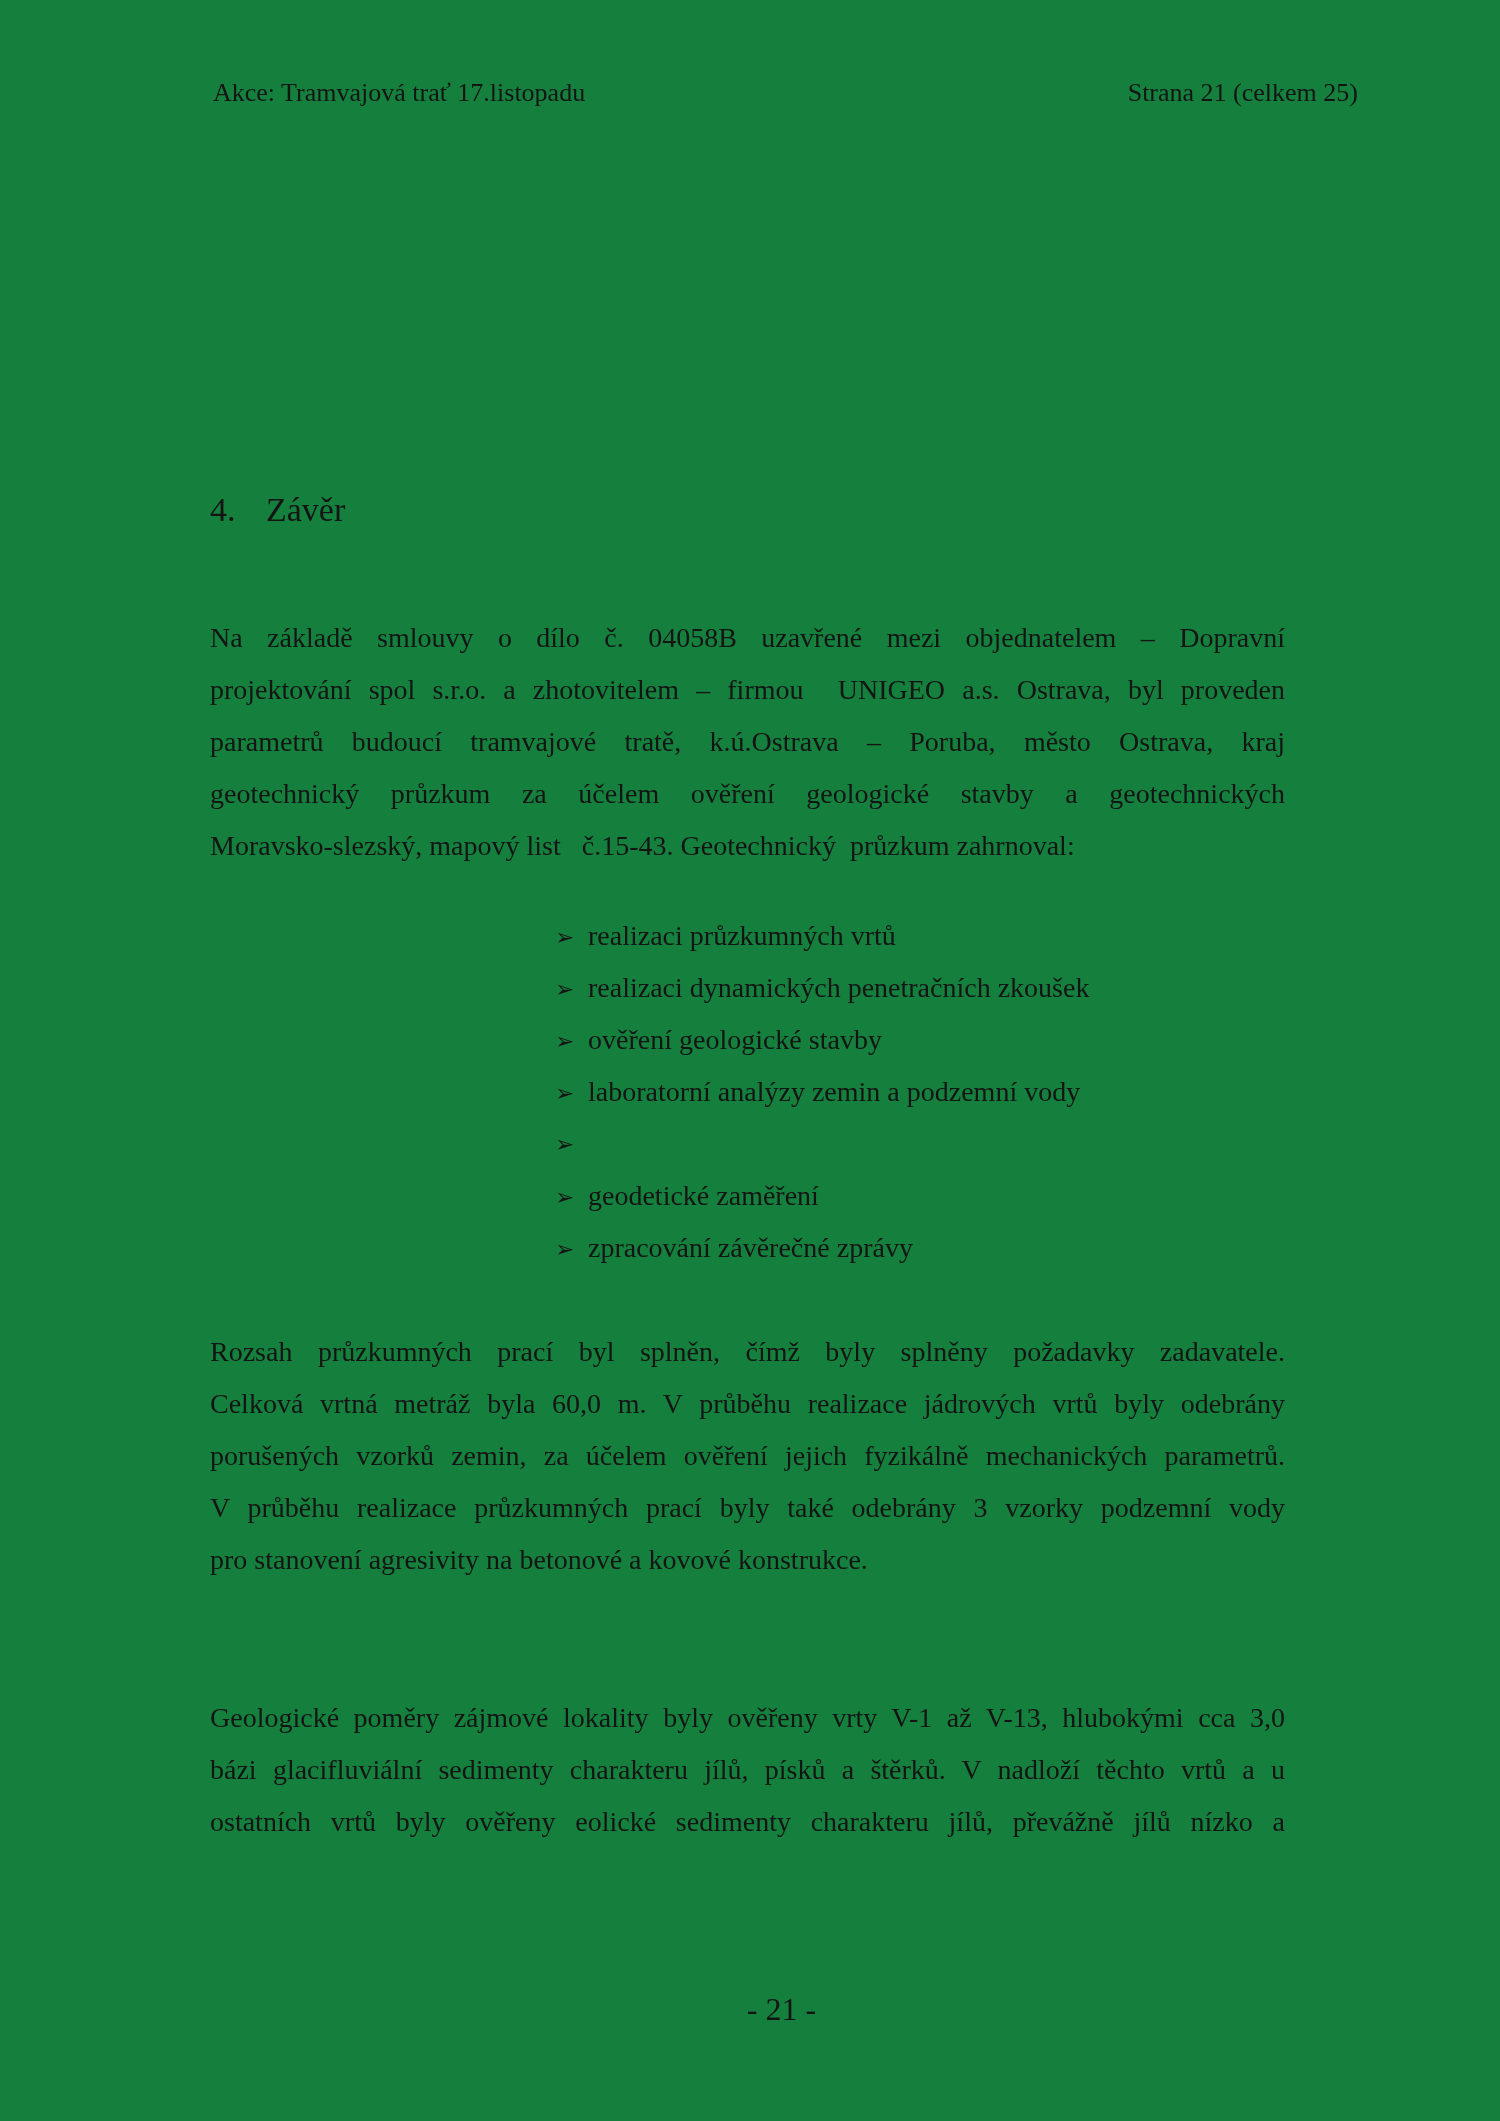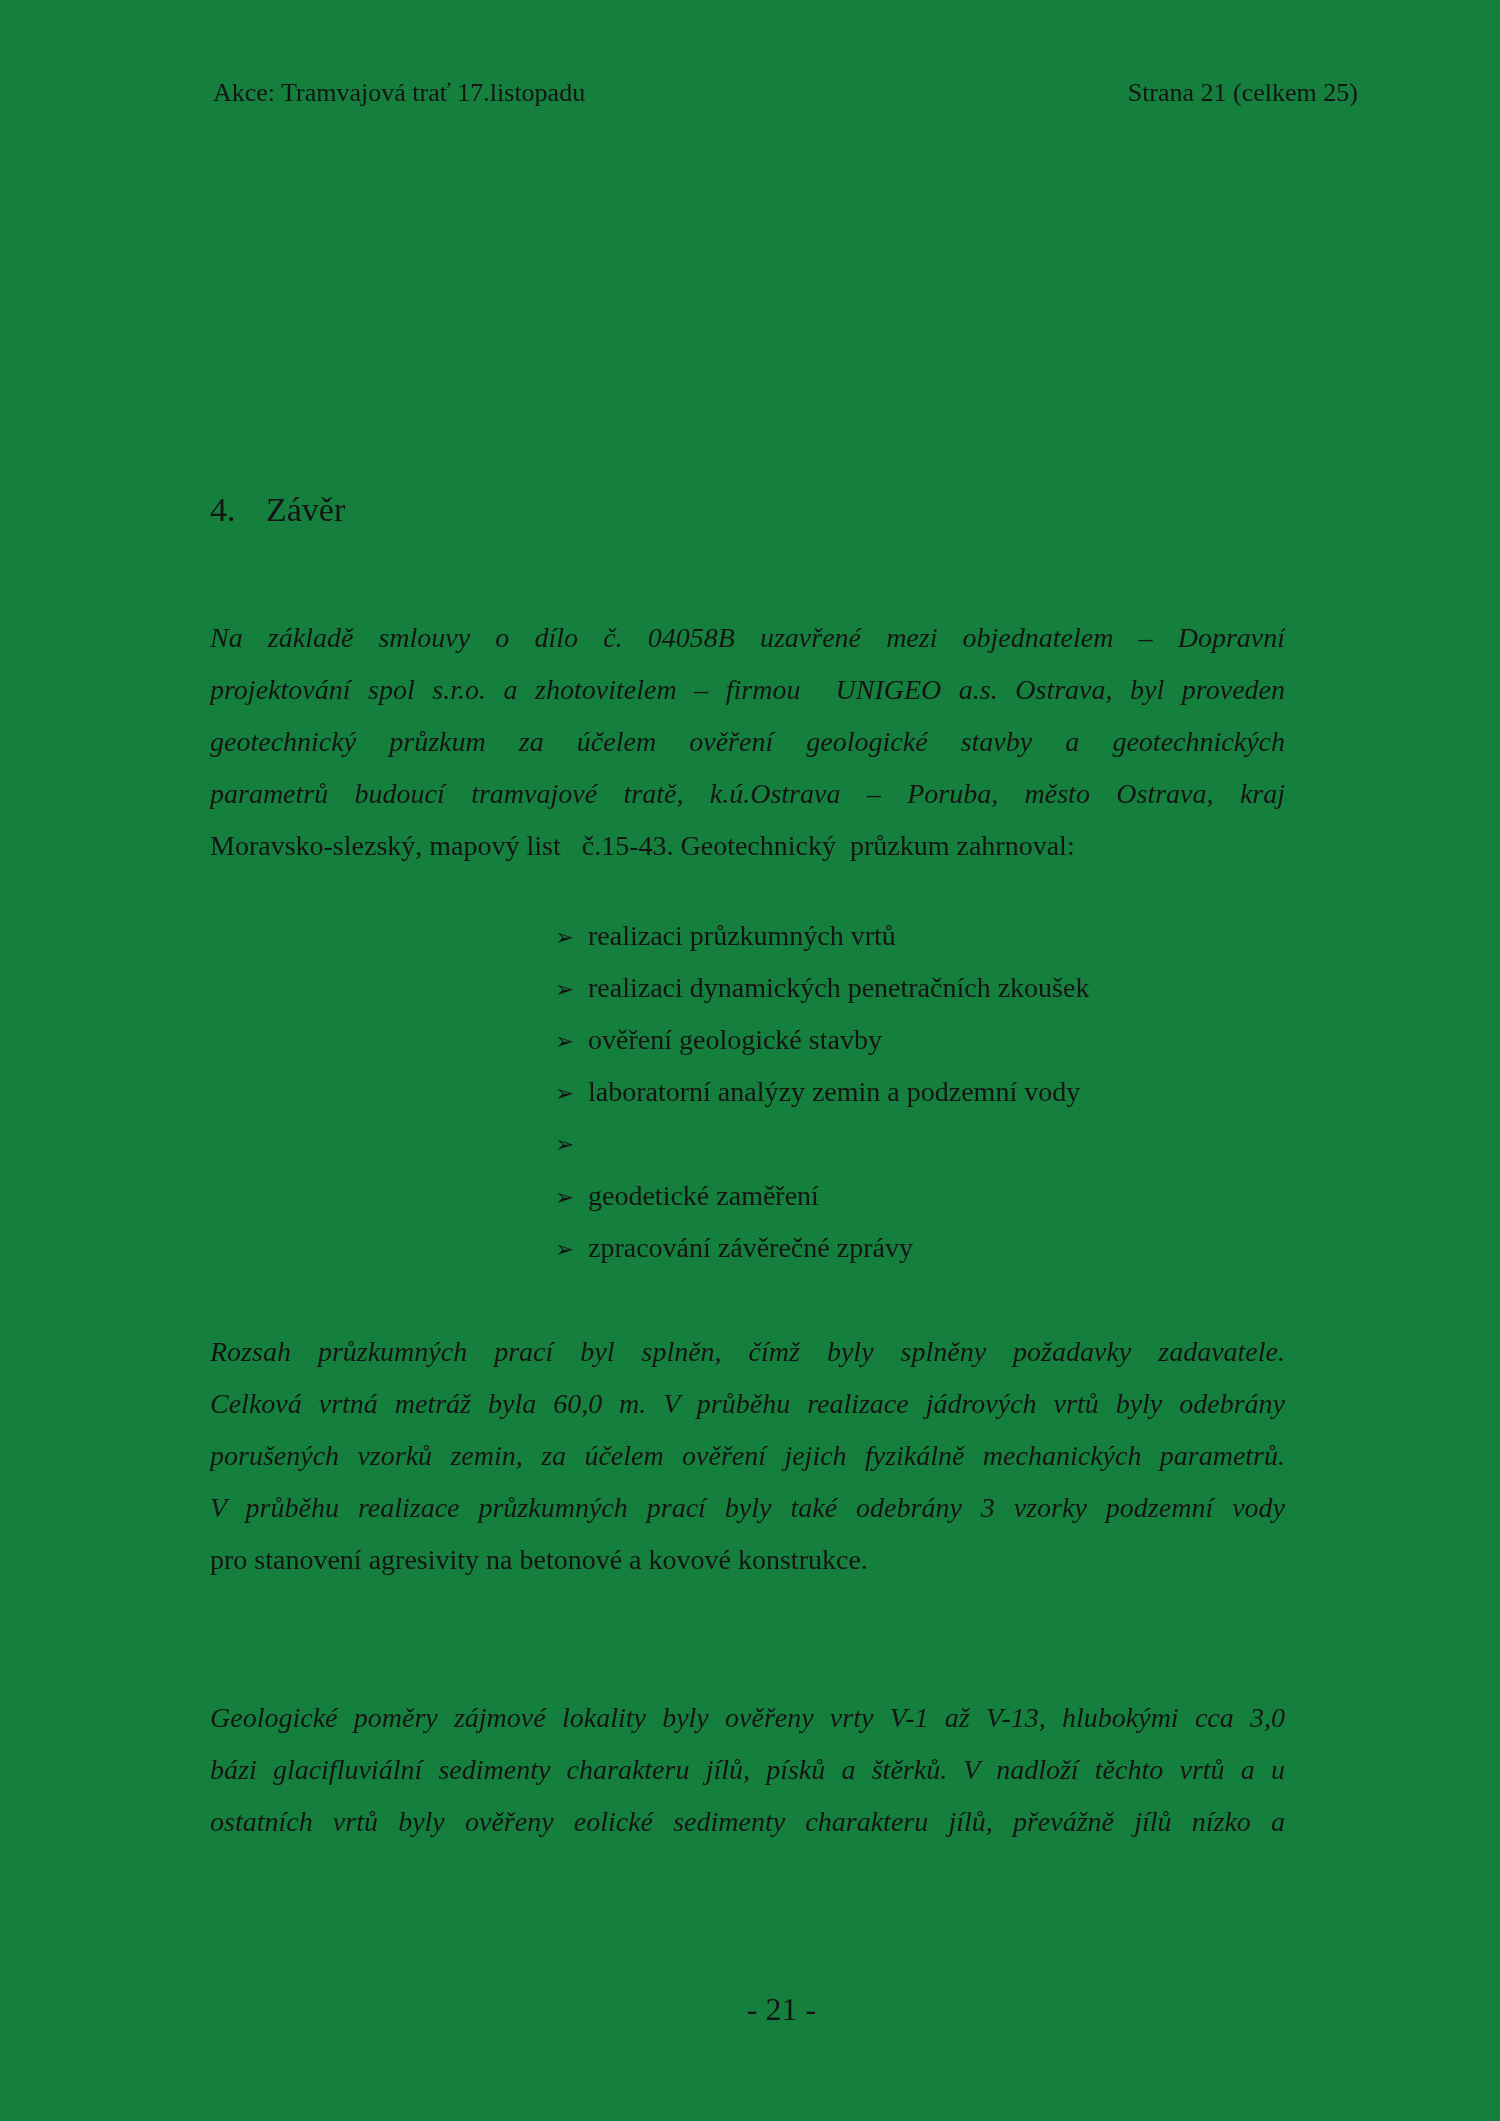--- a/index.html
+++ b/index.html
@@ -39,21 +39,20 @@
   }
   .para .line {
     height:52px;
     line-height:52px;
     white-space:normal;
     overflow:hidden;
   }
   .para .line.j {
     text-align:justify;
     text-align-last:justify;
-    font-style:italic;
   }
   .p1 { top:612px; }
   .p2 { top:1326px; }
   .p3 { top:1692px; }
   .bullets {
     position:absolute;
     top:910px; left:555px;
     margin:0; padding:0;
     list-style:none;
     font-size:28px;
@@ -91,22 +90,22 @@
   </header>
 
   <h1 class="heading">
     <span class="sec-num">4.</span>
     <span>Závěr</span>
   </h1>
 
   <div class="para p1">
     <div class="line j">Na základě smlouvy o dílo č. 04058B uzavřené mezi objednatelem – Dopravní</div>
     <div class="line j">projektování spol s.r.o. a zhotovitelem – firmou &nbsp;UNIGEO a.s. Ostrava, byl proveden</div>
+    <div class="line j">parametrů budoucí tramvajové tratě, k.ú.Ostrava – Poruba, město Ostrava, kraj</div>
     <div class="line j">geotechnický průzkum za účelem ověření geologické stavby a geotechnických</div>
-    <div class="line j">parametrů budoucí tramvajové tratě, k.ú.Ostrava – Poruba, město Ostrava, kraj</div>
     <div class="line">Moravsko-slezský, mapový list &nbsp;&nbsp;č.15-43. Geotechnický &nbsp;průzkum zahrnoval:</div>
   </div>
 
   <ul class="bullets">
     <li>
       <span class="arrow">➢</span>
       <span>realizaci průzkumných vrtů</span>
     </li>
     <li>
       <span class="arrow">➢</span>

